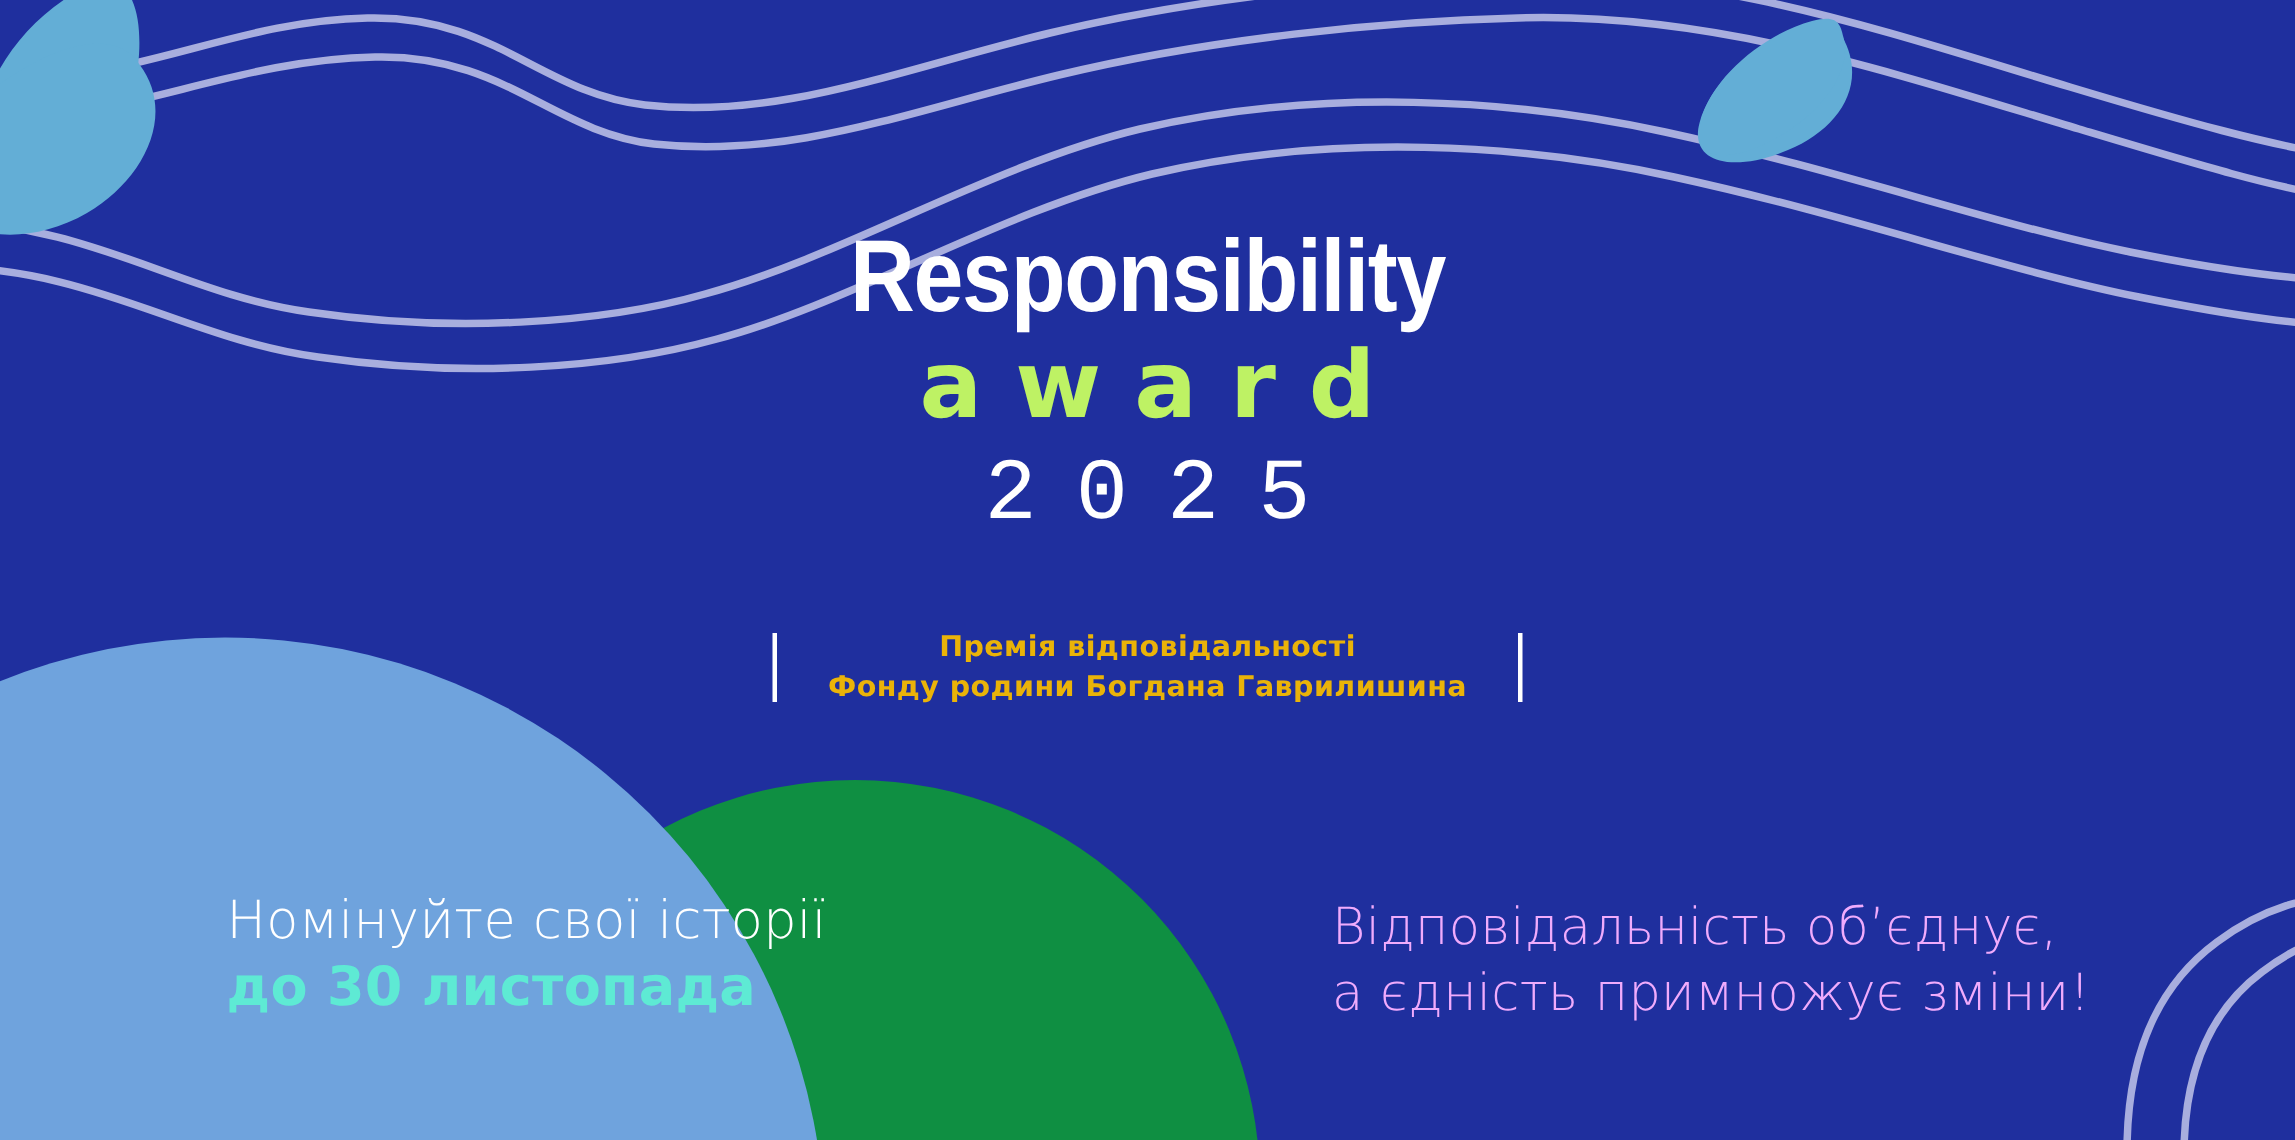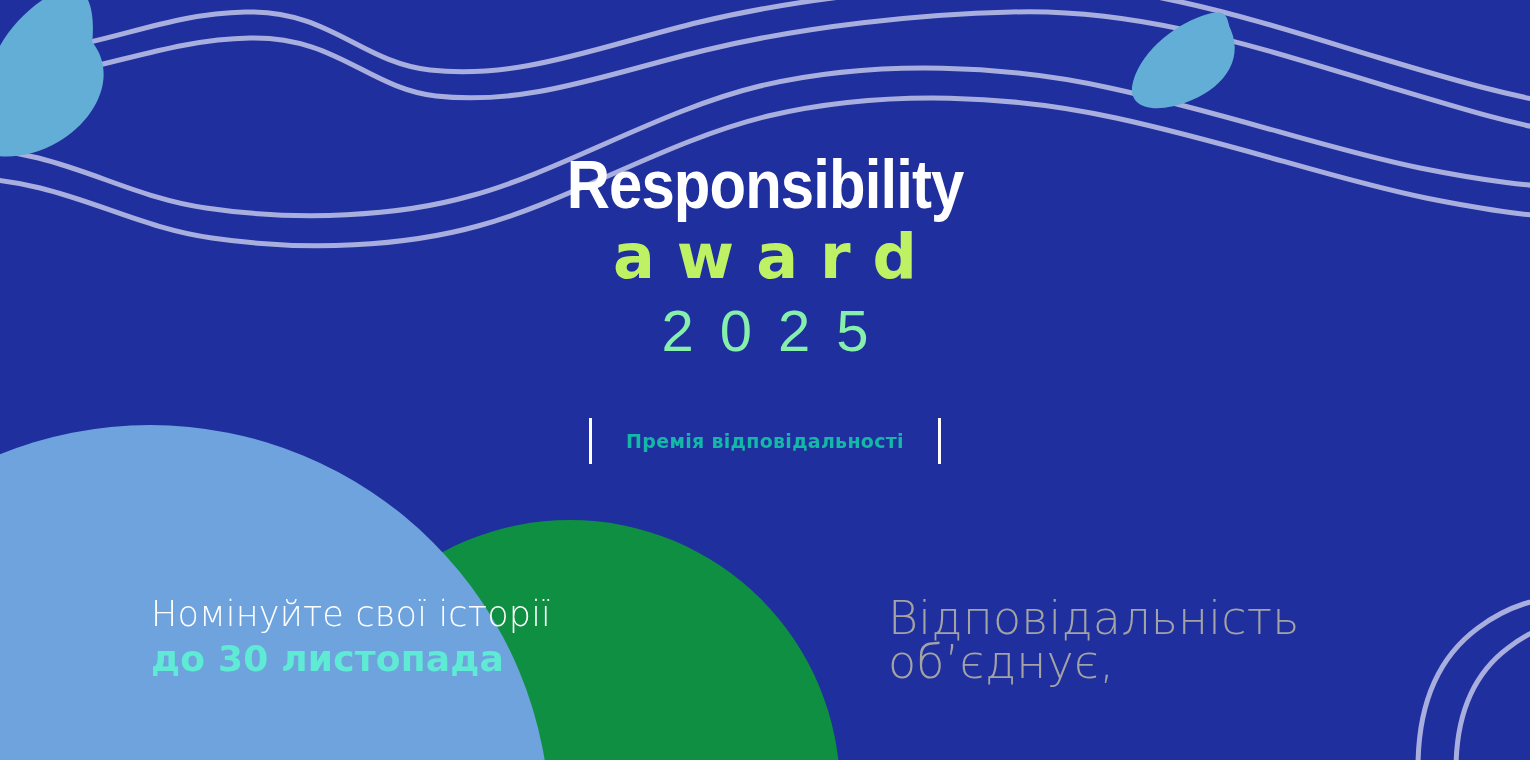--- a/index.html
+++ b/index.html
@@ -73,27 +73,27 @@
     font-size: 62px;
     line-height: 66px;
     font-weight: 600;
     letter-spacing: 22px;
     text-indent: 22px;
     font-family: "DejaVu Sans", sans-serif;
   }
   .logo-line3 {
     display: block;
     margin-top: 10px;
-    color: #86efac;
+    color: #ffffff;
     font-size: 58px;
     line-height: 62px;
     font-weight: 300;
     letter-spacing: 26px;
     text-indent: 26px;
-    font-family: Liberation Sans, sans-serif;
+    font-family: Liberation Mono, monospace;
   }
 
   
   .subtitle-row {
     position: absolute;
     left: 0;
     top: 418px;
     width: 1530px;
     display: flex;
     justify-content: center;
@@ -101,21 +101,21 @@
     gap: 34px;
   }
   .rule {
     width: 3px;
     height: 46px;
     background: #ffffff;
     flex: 0 0 auto;
   }
   .subtitle-text {
     text-align: center;
-    color: #14b8a6;
+    color: #eab308;
     font-size: 19px;
     line-height: 27px;
     font-weight: 700;
     letter-spacing: 0.3px;
     font-family: "DejaVu Sans", sans-serif;
     white-space: nowrap;
   }
 
   
   .caption-left {
@@ -144,22 +144,22 @@
   }
 
   .caption-right {
     position: absolute;
     left: 888px;
     top: 596px;
     text-align: left;
   }
   .caption-right span {
     display: block;
-    color: #a3a3a3;
-    font-size: 46px;
+    color: #f0abfc;
+    font-size: 34px;
     line-height: 44px;
     font-weight: 300;
     letter-spacing: 0.2px;
     font-family: "DejaVu Sans", sans-serif;
   }
 </style>
 </head>
 <body>
 
 <div id="banner">
@@ -189,26 +189,28 @@
   <div class="logo-block">
     <span class="logo-line1">Responsibility</span>
     <span class="logo-line2">award</span>
     <span class="logo-line3">2025</span>
   </div>
 
   <div class="subtitle-row">
     <div class="rule"></div>
     <div class="subtitle-text">
       <div>Премія відповідальності</div>
+      <div>Фонду родини Богдана Гаврилишина</div>
     </div>
     <div class="rule"></div>
   </div>
 
   <div class="caption-left">
     <span class="line-thin">Номінуйте свої історії</span>
     <span class="line-bold">до 30 листопада</span>
   </div>
 
   <div class="caption-right">
     <span>Відповідальність об’єднує,</span>
+    <span>а єдність примножує зміни!</span>
   </div>
 
 </div>
 
 </body></html>

